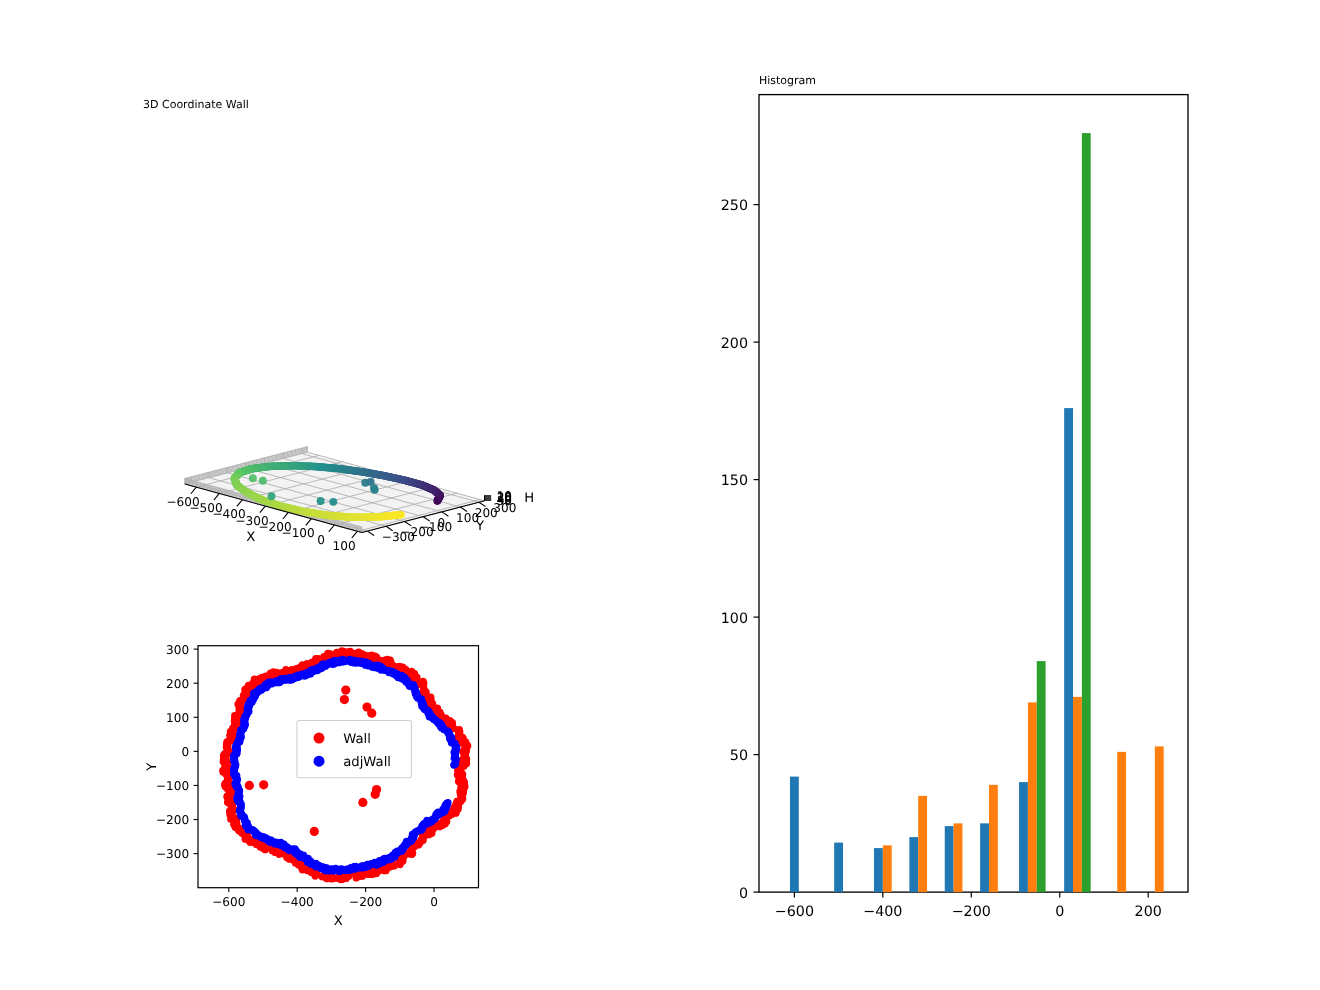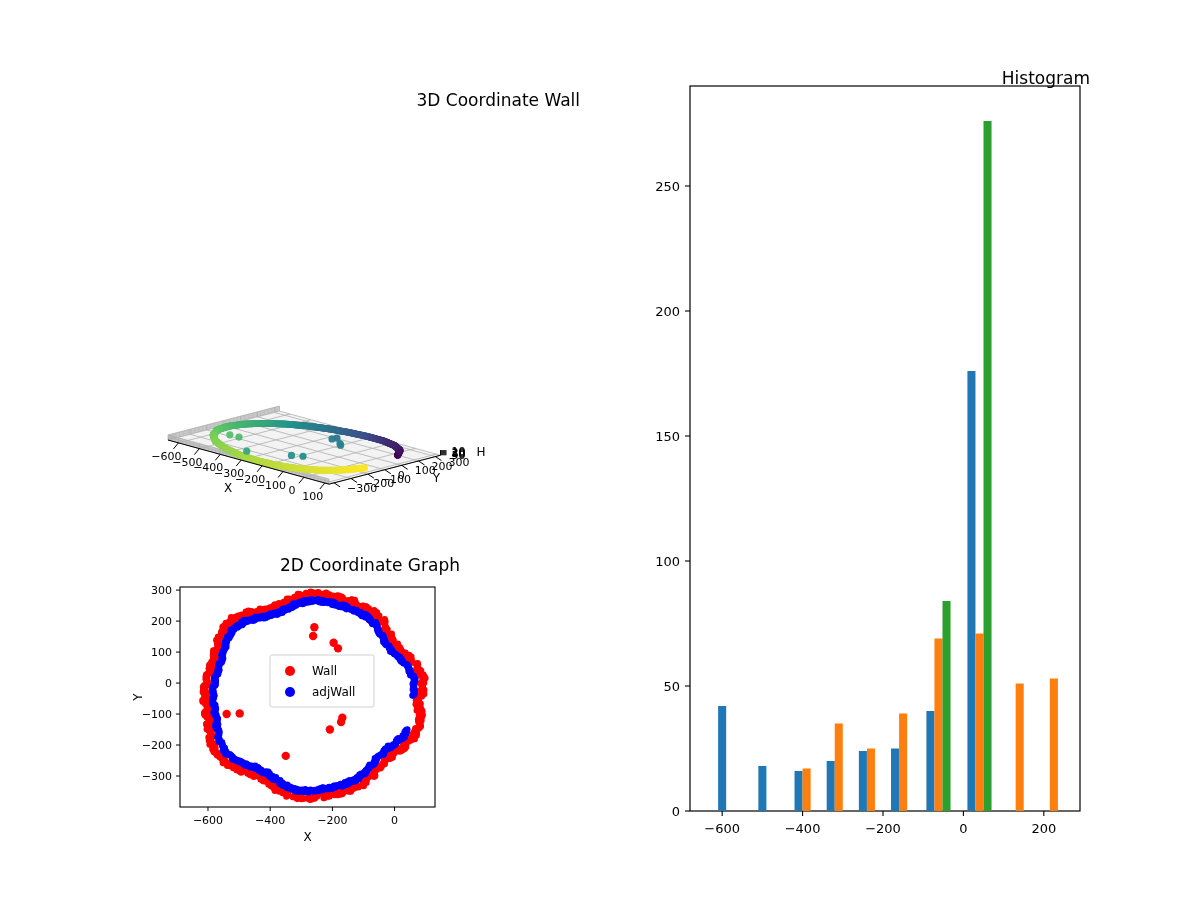--- a/index.html
+++ b/index.html
@@ -4,22 +4,22 @@
 <style>
   html,body{margin:0;padding:0;}
   body{
     width:1200px;height:900px;background:#ffffff;
     font-family:"DejaVu Sans","Liberation Sans",sans-serif;
     overflow:hidden;position:relative;
   }
   .figure{position:absolute;left:0;top:0;width:1200px;height:900px;}
   .panel{position:absolute;}
   .title{
-    position:absolute;width:100%;text-align:right;
-    font-size:17px;color:#000;white-space:nowrap;
+    position:absolute;width:100%;text-align:left;
+    font-size:10px;color:#000;white-space:nowrap;
   }
   svg{display:block;overflow:visible;}
   text{font-family:"DejaVu Sans","Liberation Sans",sans-serif;fill:#000;}
 </style>
 </head>
 <body>
 
 <div class="figure">
 
   <div class="panel" style="left:130px;top:75px;width:450px;height:450px;">
@@ -709,21 +709,20 @@
             <text x="346.5" y="381.235" font-size="12" text-anchor="start">H</text>
             <line x1="310.5" y1="375.215" x2="310.5" y2="380.265" stroke="#000" stroke-width="1"></line>
             <line x1="38" y1="365" x2="199.02499999999998" y2="409.175" stroke="#000" stroke-width="1"></line>
             <line x1="199.02499999999998" y1="409.175" x2="310.5" y2="380.265" stroke="#000" stroke-width="1"></line>
           </g>
         </g>
       </svg>
   </div>
 
   <div class="panel" style="left:130px;top:555px;width:330px;height:310px;">
-    <div class="title" style="top:0px;left:0;width:330px;">2D Coordinate Graph</div>
     <svg id="svg2d" width="330" height="310">
         <g>
           <rect x="50" y="32" width="255" height="220" fill="#fff" stroke="#000" stroke-width="1.1"></rect>
           <g clip-path="url(#clip2d)">
             <g>
               <circle cx="291.24" cy="140.45" r="3.3" fill="#ff0000" stroke="none"></circle>
               <circle cx="294.07" cy="139.05" r="3.3" fill="#ff0000" stroke="none"></circle>
               <circle cx="291.89" cy="141.37" r="3.3" fill="#ff0000" stroke="none"></circle>
               <circle cx="293.50" cy="137.00" r="3.3" fill="#ff0000" stroke="none"></circle>
               <circle cx="293.18" cy="139.05" r="3.3" fill="#ff0000" stroke="none"></circle>

